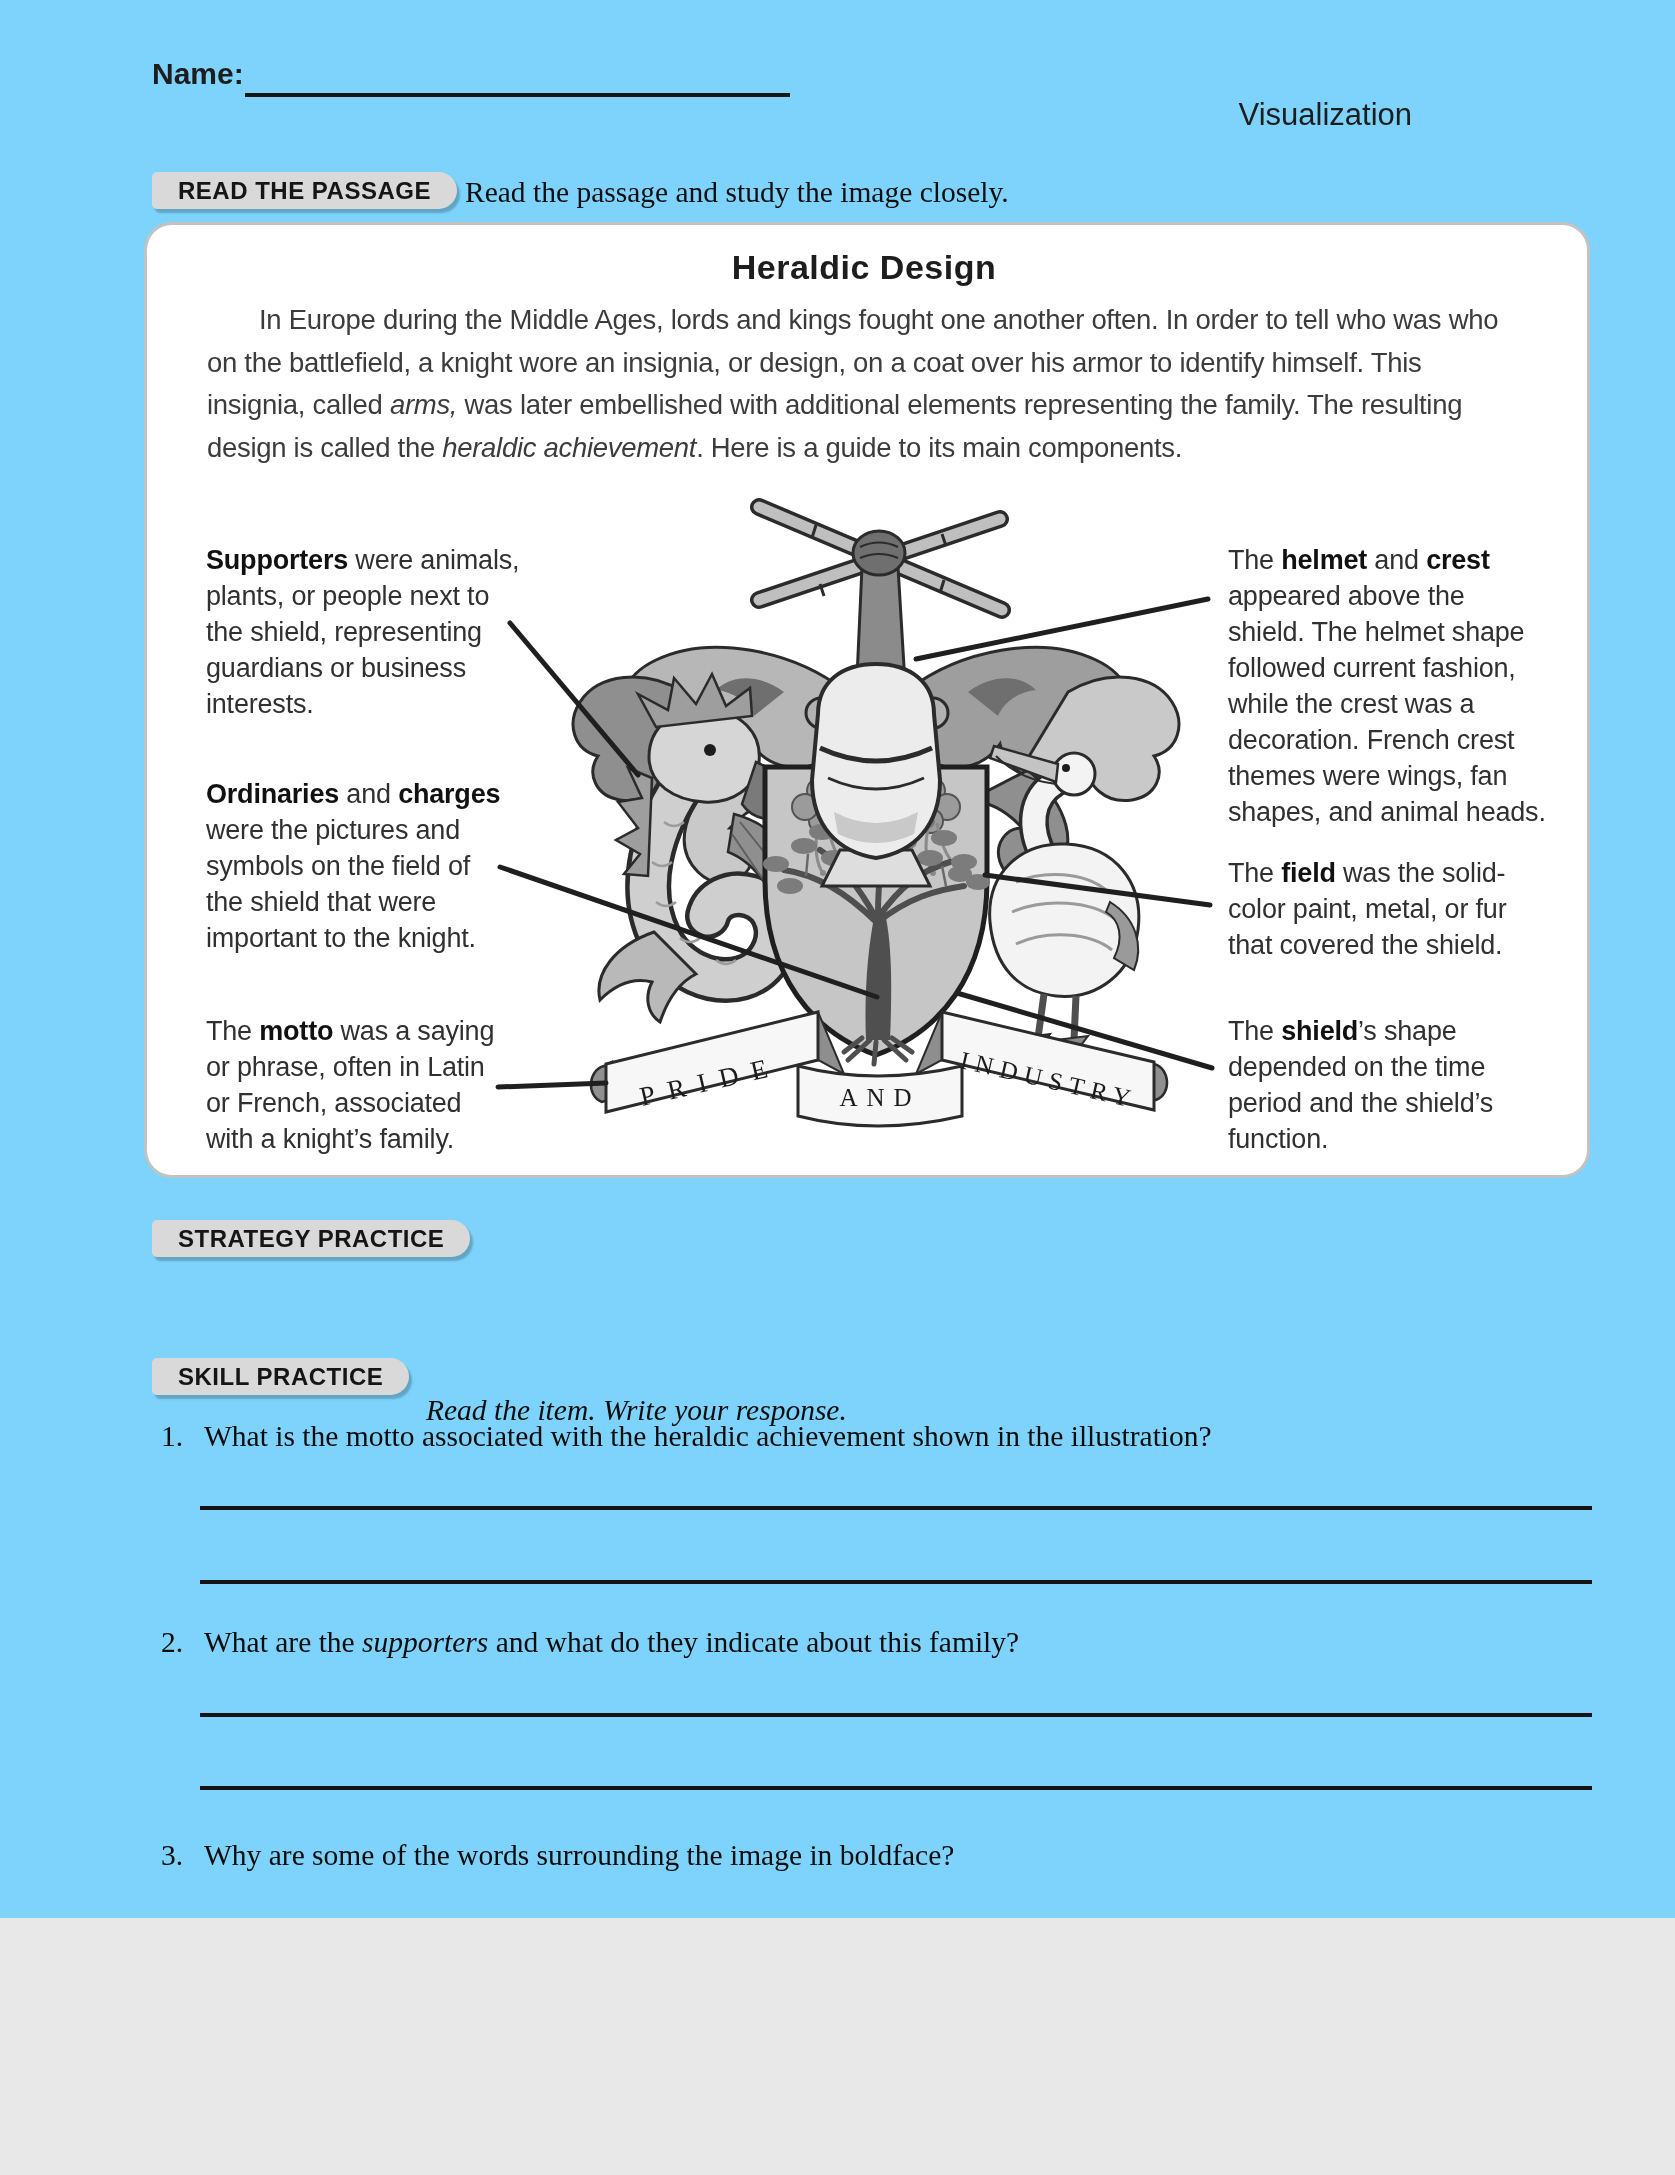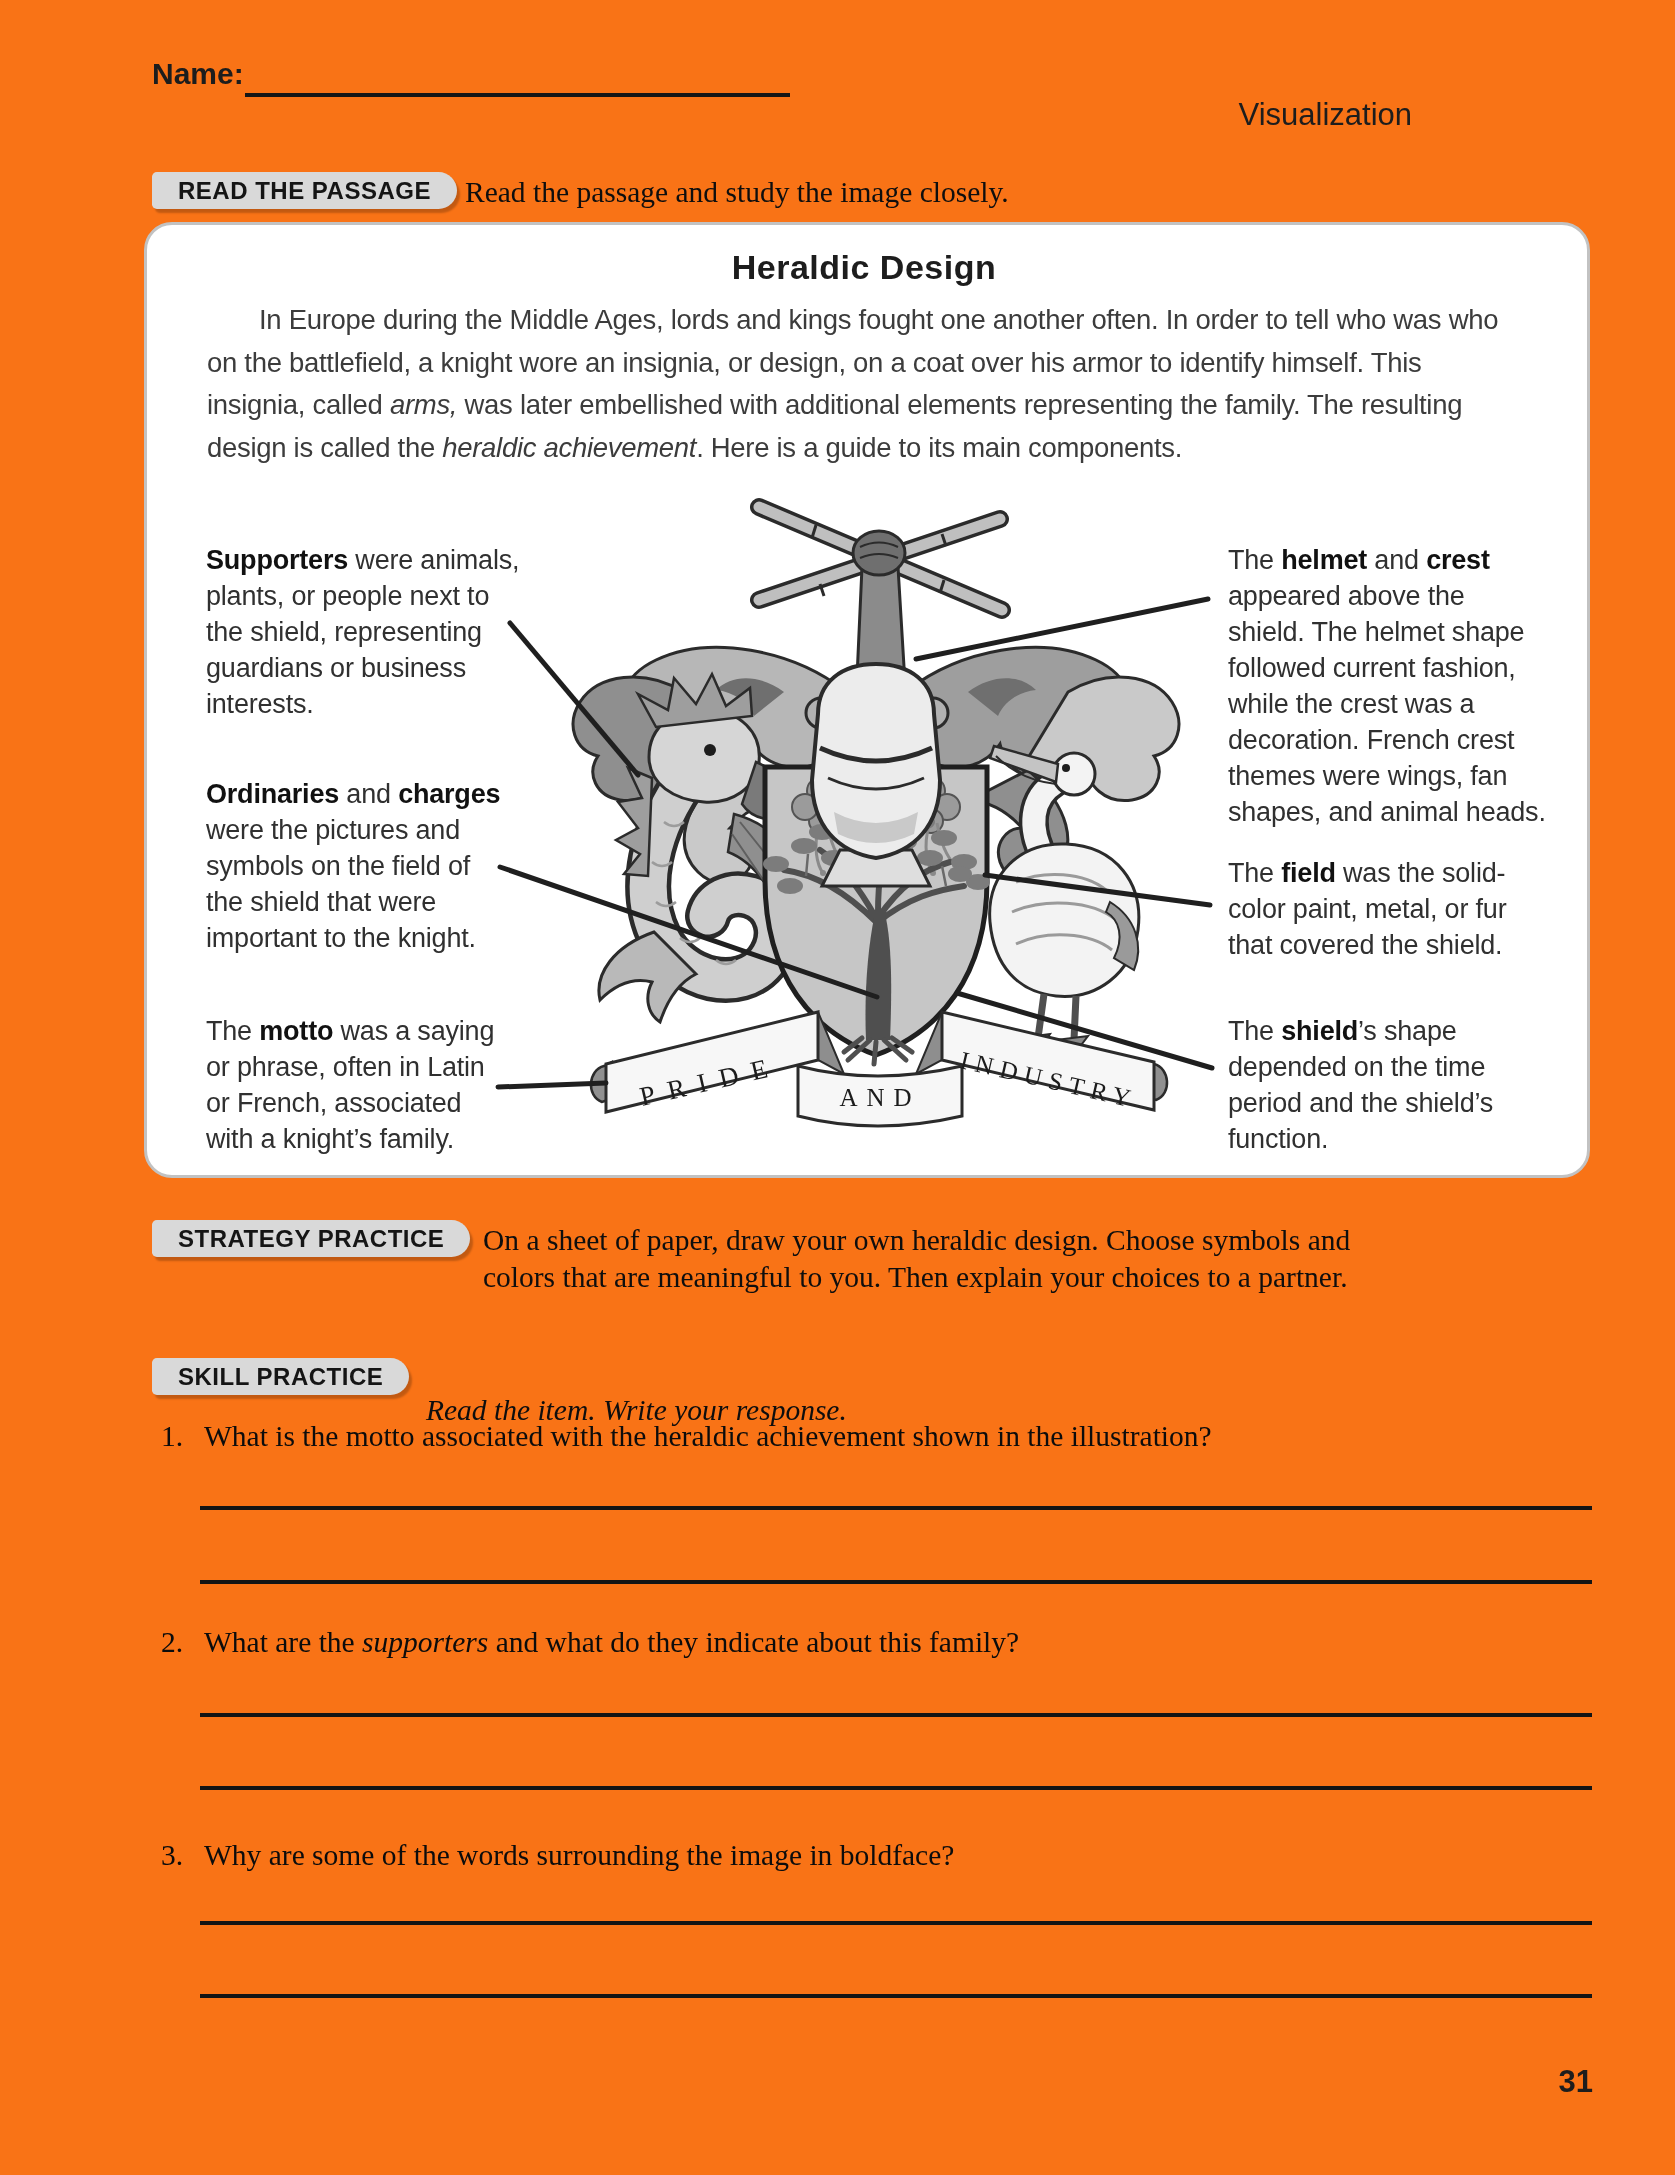--- a/index.html
+++ b/index.html
@@ -1,16 +1,16 @@
 <!DOCTYPE html>
 <html><head>
 <meta charset="utf-8">
 <style>
   html,body{margin:0;padding:0;background:#e8e8e8;}
-  .page{position:relative;width:1675px;height:2175px;background:#f97316;margin:0 auto;
+  .page{position:relative;width:1675px;height:1918px;background:#7dd3fc;margin:0 auto;
         font-family:"Liberation Sans",sans-serif;color:#1d1d1d;overflow:hidden;}
   .abs{position:absolute;}
   .b{font-weight:bold;}
   .i{font-style:italic;}
   .rl{white-space:pre;}
 
   
   .name-label{left:152px;top:57px;font-size:30px;font-weight:bold;}
   .name-line{left:245px;top:57px;width:545px;height:36px;border-bottom:4px solid #161616;}
   .viz-label{right:263px;top:97px;font-size:31px;font-weight:normal;}
@@ -255,24 +255,20 @@
       <line x1="366" y1="401" x2="494" y2="553"></line>
       <line x1="356" y1="645" x2="733" y2="775"></line>
       <line x1="354" y1="865" x2="462" y2="861"></line>
       <line x1="772" y1="437" x2="1064" y2="377"></line>
       <line x1="841" y1="653" x2="1066" y2="683"></line>
       <line x1="813" y1="771" x2="1068" y2="846"></line>
     </g>
   </svg>
 
   <div class="abs pill" style="left:152px;top:1220px;">STRATEGY PRACTICE</div>
-  <div class="abs serif instruction stx" style="left:483px;top:1222px;">
-      <div class="rl"><span>On a sheet of paper, draw your own heraldic design. Choose symbols and</span></div>
-      <div class="rl"><span>colors that are meaningful to you. Then explain your choices to a partner.</span></div>
-    </div>
 
   <div class="abs pill" style="left:152px;top:1358px;">SKILL PRACTICE</div>
   <div class="abs serif instruction" style="left:426px;top:1394px;font-style:italic;">Read the item. Write your response.</div>
 
   <div class="abs qrow" style="left:204px;top:1420px;width:1370px;">
     <span class="qnum">1.</span>
     <div>
         <div class="rl"><span>What is the motto associated with the heraldic achievement shown in the illustration?</span></div>
       </div>
   </div>

